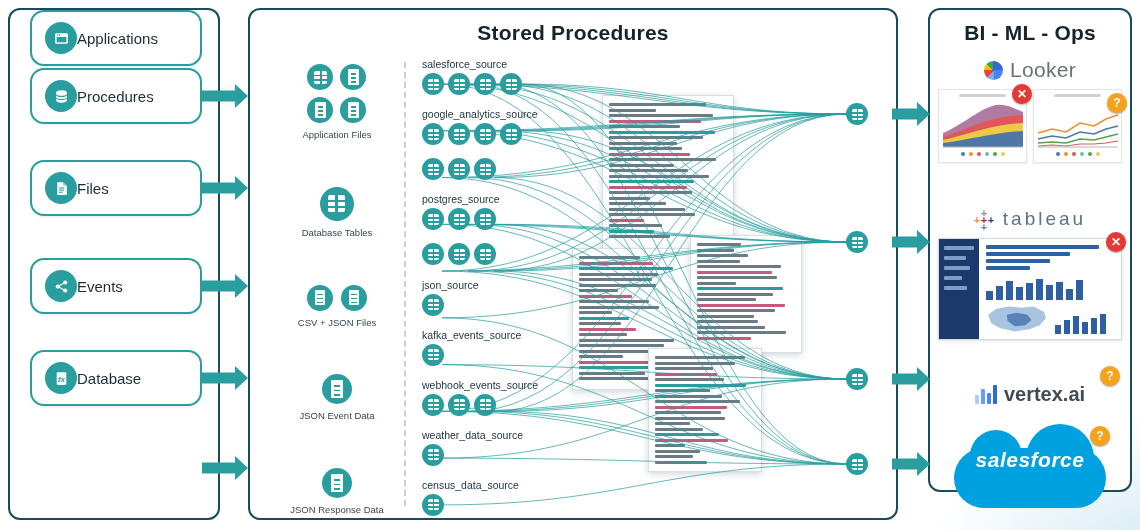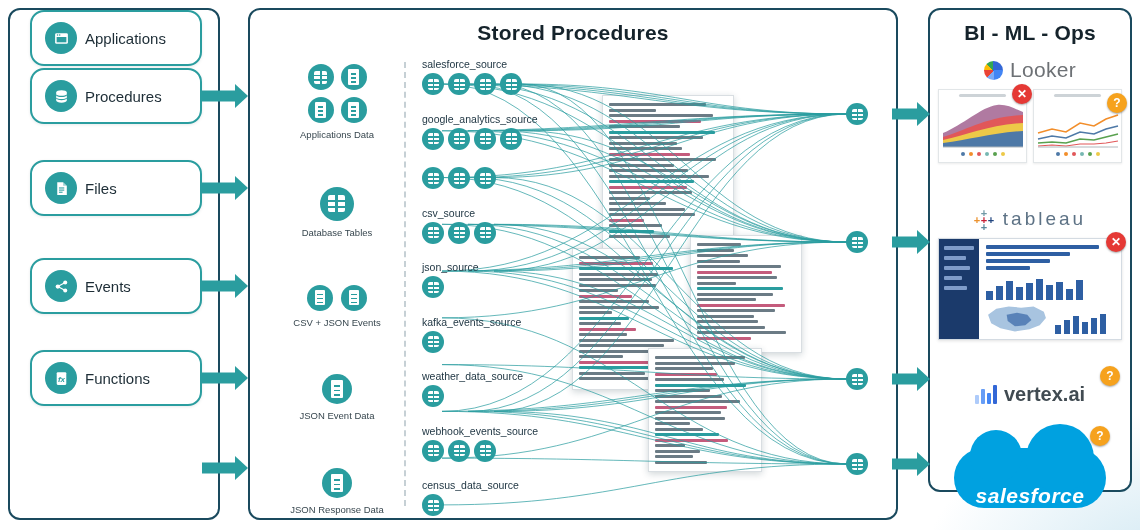--- a/index.html
+++ b/index.html
@@ -27,21 +27,21 @@
   .bi-panel      { left:928px; width:204px; height:484px; }
   .panel-title {
     text-align:center; font-size:21px; font-weight:bold; color:#15232b;
     margin-top:11px; letter-spacing:.2px;
   }
 
   
   .source-box{
     position:absolute; left:20px; width:172px; height:56px;
     border:2px solid #2a9d9f; border-radius:14px; background:#fff;
-    display:flex; align-items:center; gap:8px; padding-left:13px;
+    display:flex; align-items:center; gap:0; padding-left:13px;
     box-shadow:0 1px 3px rgba(20,60,70,.10);
   }
   .source-box:nth-of-type(2){top:58px}.source-box:nth-of-type(3){top:150px}
   .source-box:nth-of-type(4){top:248px}.source-box:nth-of-type(5){top:340px}
   .source-box:nth-of-type(6){top:418px}
   .source-icon{
     width:32px; height:32px; border-radius:50%; background:#2a9d9f;
     display:flex; align-items:center; justify-content:center; flex:0 0 32px;
   }
   .source-label{ font-size:15px; color:#1d2d36; font-weight:500; }
@@ -178,21 +178,21 @@
   .vertex-mark i:nth-child(1){height:9px;background:#aecbfa}
   .vertex-mark i:nth-child(2){height:15px;background:#669df6}
   .vertex-mark i:nth-child(3){height:11px;background:#4285f4}
   .vertex-mark i:nth-child(4){height:19px;background:#3367d6}
   .vertex-name{ font-size:20px; color:#414b52; font-weight:bold; }
   .vertex .badge-q{ right:2px; top:-8px; }
 
   .sf{ top:414px; height:96px; display:flex; justify-content:center; }
   .cloud{
     position:relative; width:152px; height:60px; background:#00a1e0; border-radius:60px;
-    margin-top:24px; display:flex; align-items:flex-end; justify-content:center;
+    margin-top:24px; display:flex; align-items:flex-start; justify-content:center;
   }
   .cloud::before{ content:""; position:absolute; width:52px; height:52px; background:#00a1e0;
     border-radius:50%; top:-18px; left:16px; }
   .cloud::after{ content:""; position:absolute; width:68px; height:68px; background:#00a1e0;
     border-radius:50%; top:-24px; right:12px; }
   .sf-text{ position:relative; z-index:2; color:#fff; font-size:21px; font-weight:bold;
     font-style:italic; letter-spacing:.5px; }
   .sf .badge-q{ right:12px; top:2px; }
 </style>
 </head>
@@ -248,21 +248,21 @@
     <span class="source-label">Events</span>
   </div>
 
   <div class="source-box">
     <span class="source-icon">
       <svg viewBox="0 0 16 16" width="17" height="17">
           <rect x="3.5" y="2" width="9" height="12" rx="1" fill="#fff"></rect>
           <text x="8" y="11" font-size="7.5" fill="#2a9d9f" text-anchor="middle" font-style="italic" font-weight="bold">fx</text>
         </svg>
     </span>
-    <span class="source-label">Functions</span>
+    <span class="source-label">Database</span>
   </div>
 </div>
 
 <div class="arrow ar-l al1">
     <span class="shaft"></span>
     <span class="head"></span>
   </div>
 <div class="arrow ar-l al2">
     <span class="shaft"></span>
     <span class="head"></span>
@@ -300,32 +300,32 @@
   <div class="panel-title">Stored Procedures</div>
 
   <div class="staging">
     <div class="stage">
       <div class="stage-icons grid2">
         <span class="node node-table n26"></span>
         <span class="node node-page n26"></span>
         <span class="node node-page n26"></span>
         <span class="node node-page n26"></span>
       </div>
-      <div class="stage-label">Applications Data</div>
+      <div class="stage-label">Application Files</div>
     </div>
     <div class="stage">
       <span class="node node-table n34"></span>
       <div class="stage-label">Database Tables</div>
     </div>
     <div class="stage">
       <div class="row2">
         <span class="node node-page n26"></span>
         <span class="node node-page n26"></span>
       </div>
-      <div class="stage-label">CSV + JSON Events</div>
+      <div class="stage-label">CSV + JSON Files</div>
     </div>
     <div class="stage">
       <span class="node node-page n30"></span>
       <div class="stage-label">JSON Event Data</div>
     </div>
     <div class="stage">
       <span class="node node-page n30"></span>
       <div class="stage-label">JSON Response Data</div>
     </div>
   </div>
@@ -352,50 +352,57 @@
         </div>
     </div>
     <div class="sp-group">
       <div class="sp-group-icons">
           <span class="node node-table tbl n22"></span>
           <span class="node node-table tbl n22"></span>
           <span class="node node-table tbl n22"></span>
         </div>
     </div>
     <div class="sp-group">
-      <div class="sp-group-label">csv_source</div>
+      <div class="sp-group-label">postgres_source</div>
+      <div class="sp-group-icons">
+          <span class="node node-table tbl n22"></span>
+          <span class="node node-table tbl n22"></span>
+          <span class="node node-table tbl n22"></span>
+        </div>
+    </div>
+    <div class="sp-group">
       <div class="sp-group-icons">
           <span class="node node-table tbl n22"></span>
           <span class="node node-table tbl n22"></span>
           <span class="node node-table tbl n22"></span>
         </div>
     </div>
     <div class="sp-group">
       <div class="sp-group-label">json_source</div>
       <div class="sp-group-icons">
           <span class="node node-table tbl n22"></span>
         </div>
     </div>
     <div class="sp-group">
       <div class="sp-group-label">kafka_events_source</div>
       <div class="sp-group-icons">
           <span class="node node-table tbl n22"></span>
         </div>
     </div>
     <div class="sp-group">
+      <div class="sp-group-label">webhook_events_source</div>
+      <div class="sp-group-icons">
+          <span class="node node-table tbl n22"></span>
+          <span class="node node-table tbl n22"></span>
+          <span class="node node-table tbl n22"></span>
+        </div>
+    </div>
+    <div class="sp-group">
       <div class="sp-group-label">weather_data_source</div>
       <div class="sp-group-icons">
-          <span class="node node-table tbl n22"></span>
-        </div>
-    </div>
-    <div class="sp-group">
-      <div class="sp-group-label">webhook_events_source</div>
-      <div class="sp-group-icons">
-          <span class="node node-table tbl n22"></span>
-          <span class="node node-table tbl n22"></span>
           <span class="node node-table tbl n22"></span>
         </div>
     </div>
     <div class="sp-group">
       <div class="sp-group-label">census_data_source</div>
       <div class="sp-group-icons">
           <span class="node node-table tbl n22"></span>
         </div>
     </div>
   </div>

